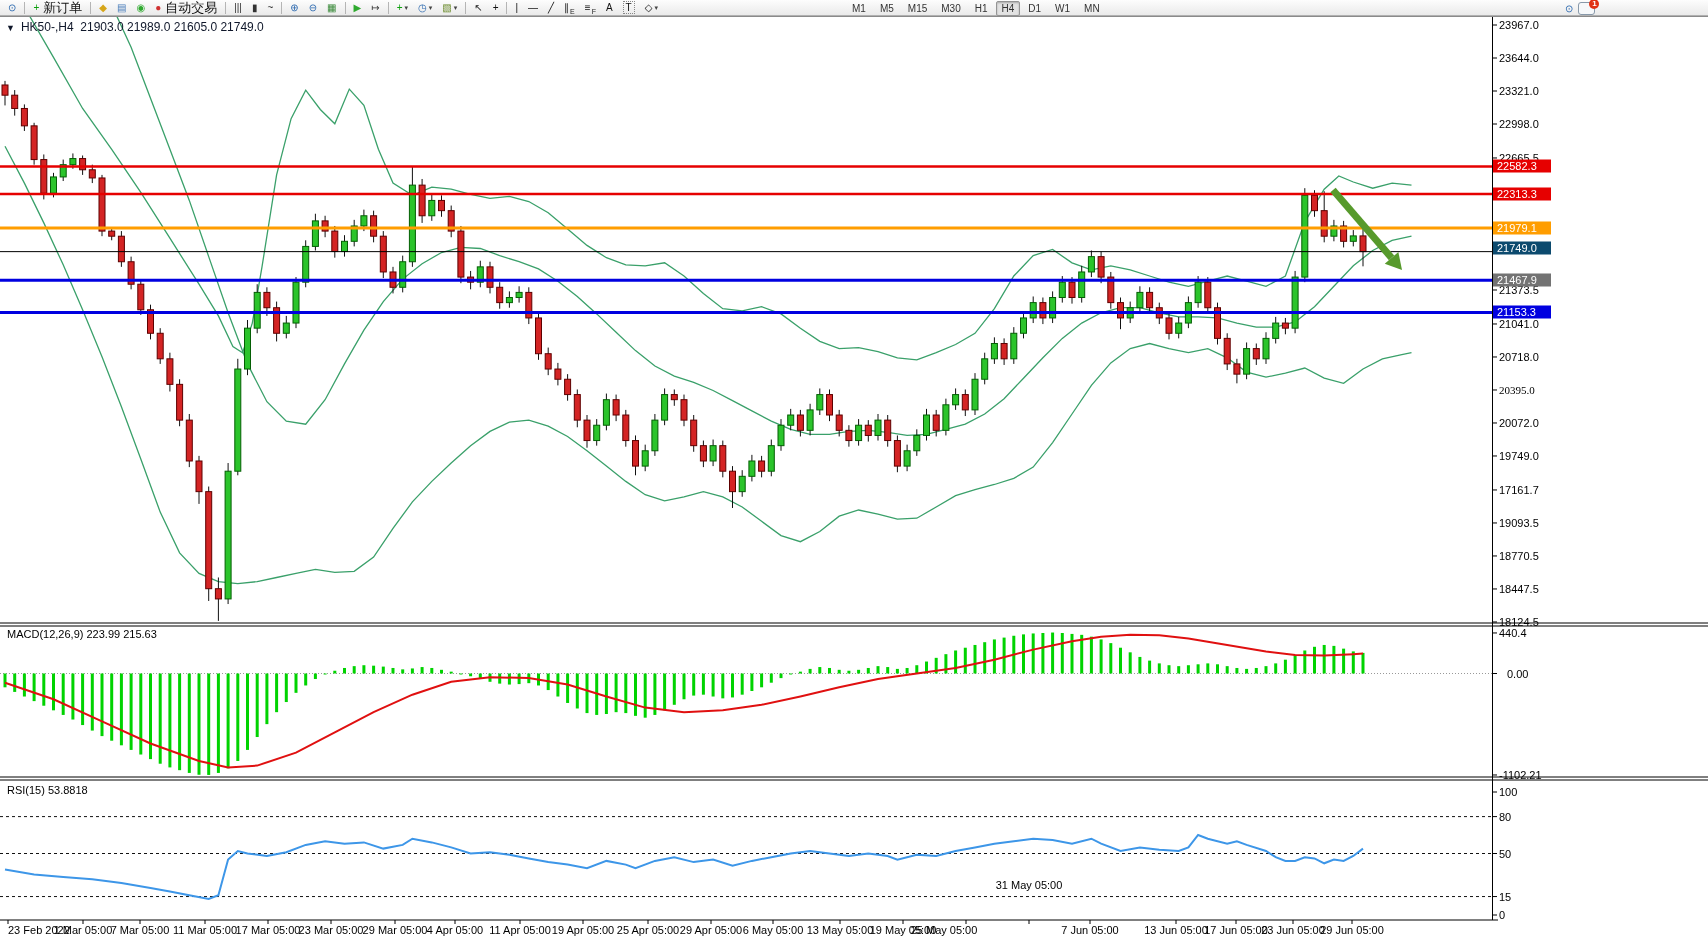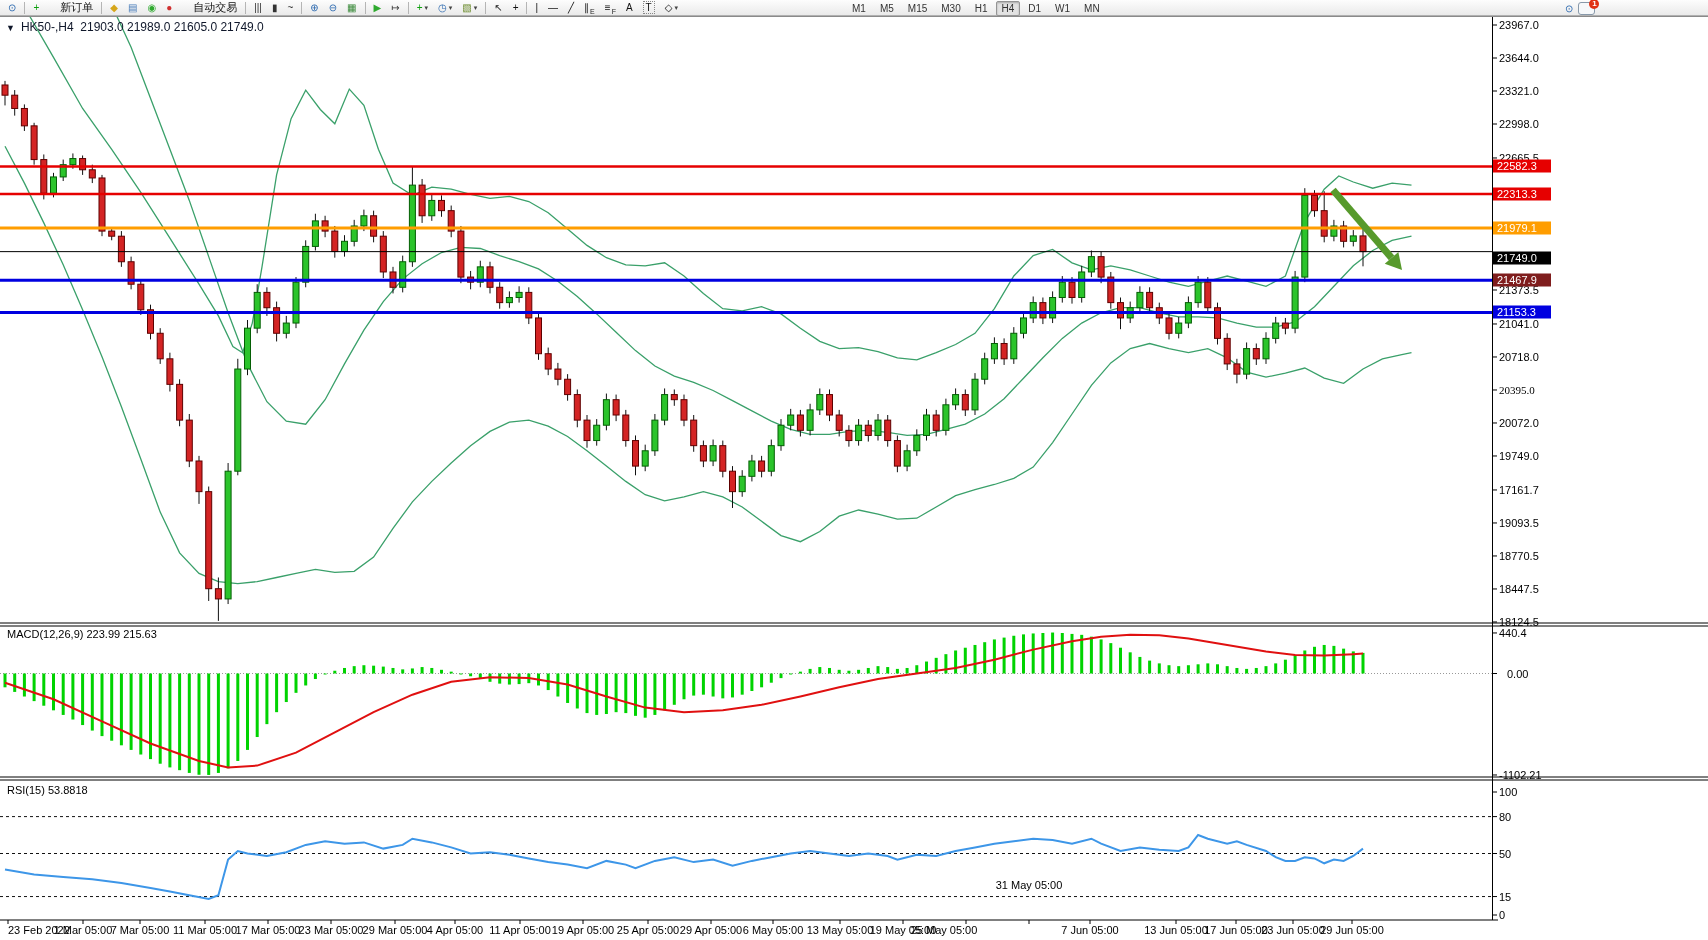--- a/index.html
+++ b/index.html
@@ -6,21 +6,21 @@
   body{width:1708px;height:940px;font-family:"Liberation Sans",sans-serif;overflow:hidden;}
   #app{position:relative;width:1708px;height:940px;background:#fff;}
 
   
   #toolbar{position:absolute;left:0;top:0;width:1708px;height:16px;
     background:linear-gradient(#fdfdfd,#eaeaea);border-bottom:1px solid #b0b0b0;
     display:flex;align-items:center;padding:0 3px;box-sizing:border-box;z-index:8;}
   .tbtn{height:14px;display:inline-flex;align-items:center;padding:0 3px;margin:0 1px;
     border:1px solid transparent;border-radius:2px;font-size:10px;color:#222;white-space:nowrap;}
   .glyph{font-size:10px;line-height:13px;}
-  .tlabel{margin-left:21px;font-size:11px;color:#111;}
+  .tlabel{margin-left:4px;font-size:13px;color:#111;}
   .sub{font-size:7px;margin-left:1px;align-self:flex-end;}
   .dd{font-size:7px;margin-left:2px;color:#444;}
   .sep{width:1px;height:12px;background:#b5b5b5;margin:0 3px;flex:0 0 1px;}
   .boxed .glyph{border:1px dotted #888;padding:0 2px;line-height:11px;}
   #tf-group{position:absolute;left:845px;top:0;height:16px;display:flex;align-items:center;}
   .tf{font-size:10px;color:#333;padding:1px 5px;margin:0 1px;border:1px solid transparent;border-radius:2px;}
   .tf.active{border:1px solid #949494;background:#e2e2e2;box-shadow:inset 0 1px 2px rgba(0,0,0,.25);}
   #right-icons{position:absolute;left:1560px;top:0;height:16px;display:flex;align-items:center;}
   .bubble{position:relative;width:15px;height:11px;border:1px solid #8899aa;border-radius:3px;background:#f6f8fa;}
   .bubble .badge{position:absolute;right:-5px;top:-4px;width:10px;height:10px;border-radius:50%;
@@ -702,22 +702,22 @@
       <div class="axis-label" style="top: 422.979px;">20072.0</div>
       <div class="axis-label" style="top: 455.983px;">19749.0</div>
       <div class="axis-label" style="top: 489.956px;">17161.7</div>
       <div class="axis-label" style="top: 522.96px;">19093.5</div>
       <div class="axis-label" style="top: 555.963px;">18770.5</div>
       <div class="axis-label" style="top: 588.966px;">18447.5</div>
       <div class="axis-label" style="top: 621.969px;">18124.5</div>
       <div class="badge-lbl" style="top: 166.484px; background: rgb(230, 0, 0);">22582.3</div>
       <div class="badge-lbl" style="top: 193.97px; background: rgb(230, 0, 0);">22313.3</div>
       <div class="badge-lbl" style="top: 228.118px; background: rgb(255, 157, 0);">21979.1</div>
-      <div class="badge-lbl" style="top: 258px; background: #000000;">21749.0</div>
-      <div class="badge-lbl" style="top: 280.351px; background: #7f1d1d;">21467.9</div>
+      <div class="badge-lbl" style="top: 248px; background: #0c4a6e;">21749.0</div>
+      <div class="badge-lbl" style="top: 280.351px; background: #737373;">21467.9</div>
       <div class="badge-lbl" style="top: 312.495px; background: rgb(0, 0, 224);">21153.3</div>
       <div class="axis-label" style="top: 632.955px;">440.4</div>
       <div class="axis-label" style="top: 673.5px; padding-left: 8px;">0.00</div>
       <div class="axis-label" style="top: 774.973px;">-1102.21</div>
       <div class="axis-label" style="top: 792px;">100</div>
       <div class="axis-label" style="top: 816.6px;">80</div>
       <div class="axis-label" style="top: 853.5px;">50</div>
       <div class="axis-label" style="top: 896.55px;">15</div>
       <div class="axis-label" style="top: 915px;">0</div>
       <div class="time-label left" style="top: 924px; left: 8px;">23 Feb 2022</div>

